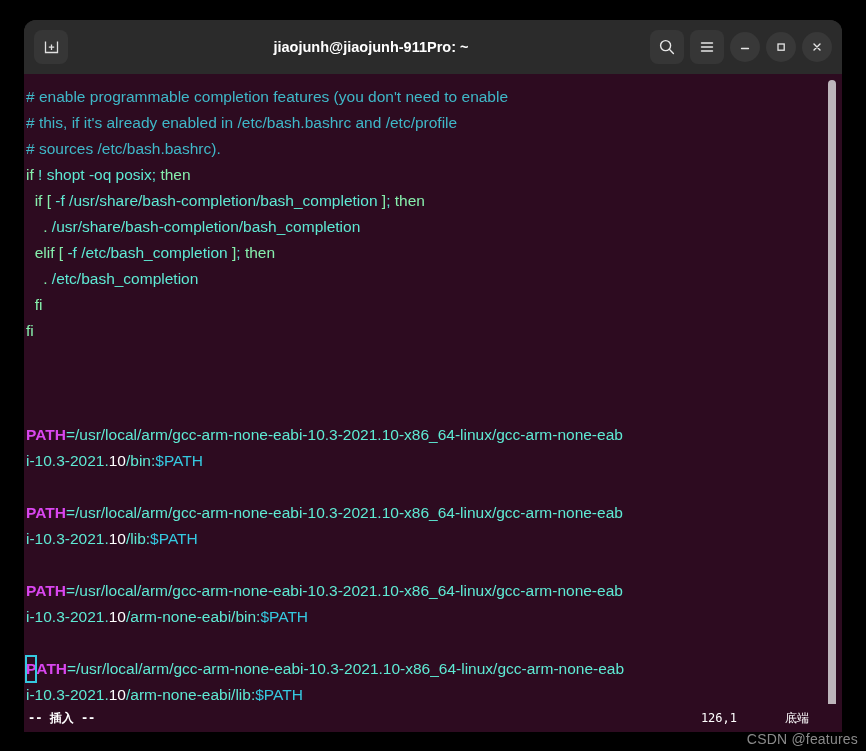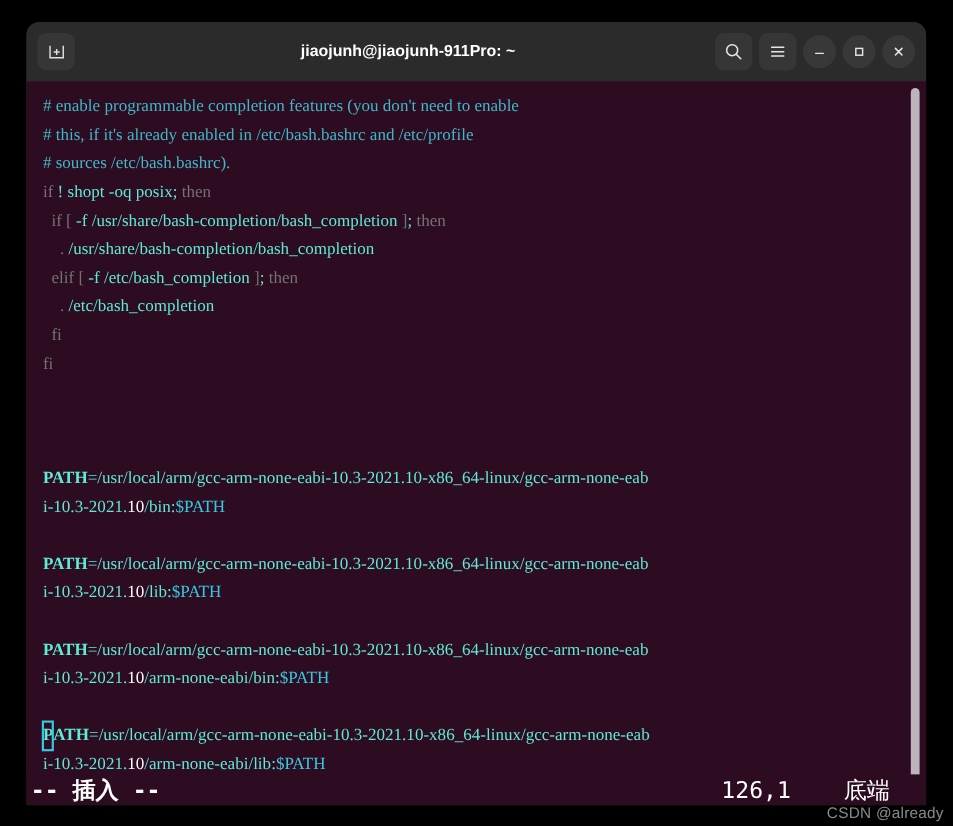--- a/index.html
+++ b/index.html
@@ -93,33 +93,32 @@
     height: 658px;
     background: #2d0b20;
     overflow: hidden;
   }
 
   #term-text {
     position: absolute;
     left: 2px;
     top: 10px;
     right: 0;
-    font-family: Liberation Serif, serif;
+    font-family: Liberation Sans, sans-serif;
     font-size: 15.5px;
     line-height: 26px;
     white-space: pre;
     color: #d8d8d8;
-    margin-left: 13px;
   }
   .row { height: 26px; }
 
   .c-comment { color: #3fb8c8; }
-  .c-kw      { color: #737373; }
+  .c-kw      { color: #86efac; }
   .c-plain   { color: #5eead4; }
-  .c-var     { color: #5eead4; font-weight: bold; }
+  .c-var     { color: #d946ef; font-weight: bold; }
   .c-ref     { color: #35c9e0; text-align: right; }
   .c-num     { color: #ffffff; }
 
   .cursor {
     display: inline-block;
     outline: 2px solid #35c9e0;
     outline-offset: -1px;
     position: relative;
   }
 
@@ -147,21 +146,21 @@
   #statusline {
     position: absolute;
     left: 0;
     bottom: 0;
     width: 818px;
     height: 28px;
     background: #2d0b20;
     display: flex;
     align-items: center;
     font-family: "DejaVu Sans Mono", monospace;
-    font-size: 21px;
+    font-size: 12px;
     color: #ffffff;
     box-sizing: border-box;
   }
   #st-mode {
     margin-left: 4px;
     font-weight: bold;
     flex: 0 0 auto;
   }
   #st-spacer { flex: 1 1 auto; }
   #st-pos {
@@ -248,15 +247,15 @@
       <div id="statusline">
         <span id="st-mode">-- 插入 --</span>
         <span id="st-spacer"></span>
         <span id="st-pos">126,1</span>
         <span id="st-loc">底端</span>
       </div>
     </div>
 
   </div>
 
-  <div id="watermark">CSDN @already</div>
+  <div id="watermark">CSDN @features</div>
 
 </div>
 
 </body></html>

